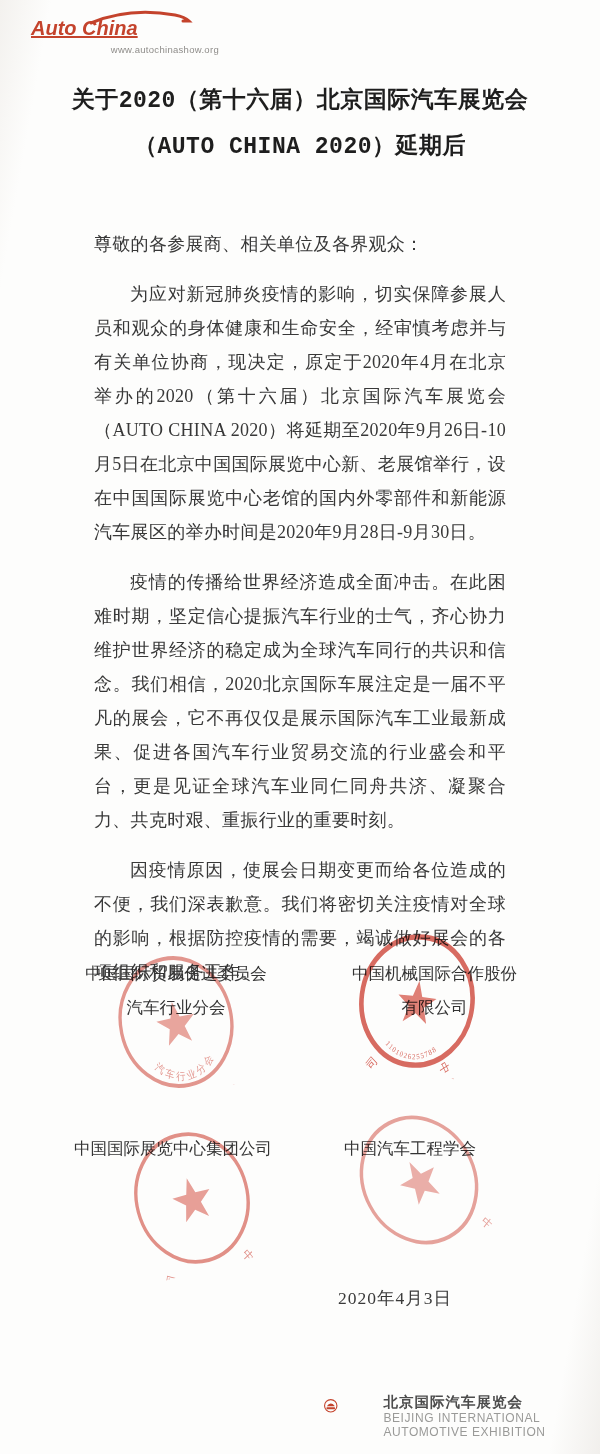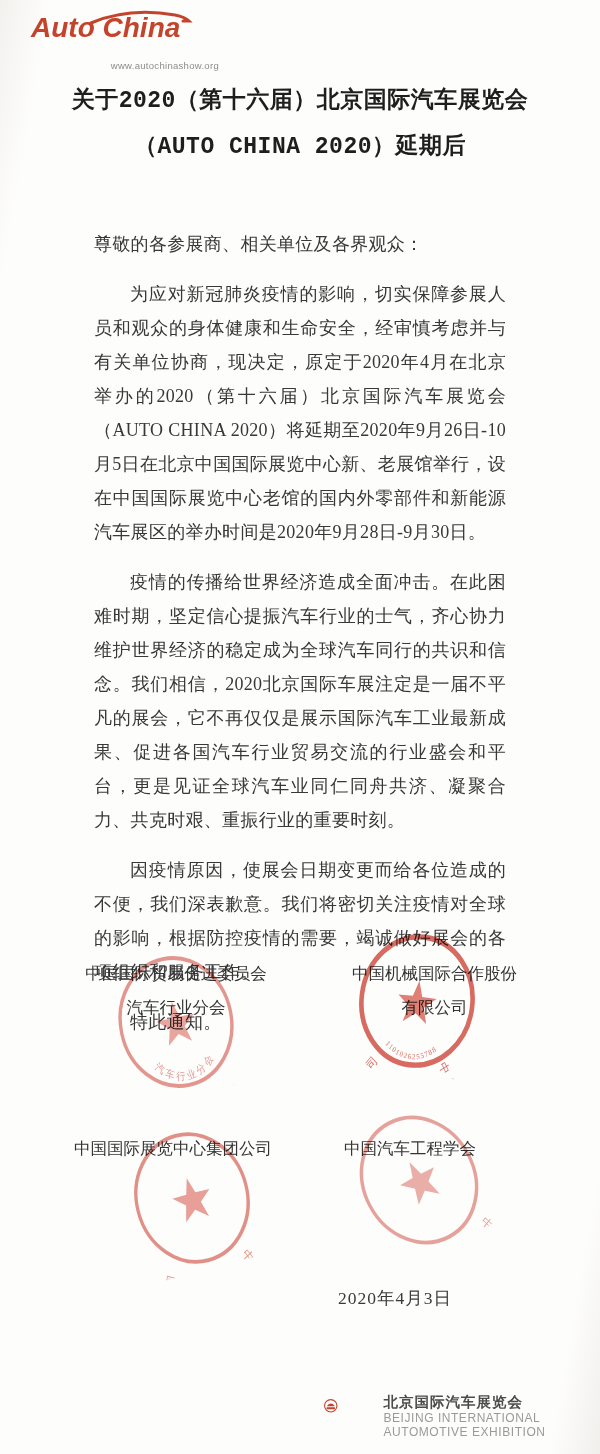--- a/index.html
+++ b/index.html
@@ -12,29 +12,29 @@
     color:#383838;
     overflow:hidden;
   }
 
   
   .letterhead { position:absolute; top:13px; left:31px; width:190px; }
   .logo-text {
     display:block;
     font-family:"Liberation Sans","DejaVu Sans",sans-serif;
     font-style:italic; font-weight:bold;
-    font-size:28px; line-height:30px;
-    color:#c4432c; letter-spacing:0px;
+    font-size:20px; line-height:30px;
+    color:#c4432c; letter-spacing:0px;text-decoration:underline;
   }
   .logo-swoosh { position:absolute; left:58px; top:-4px; width:118px; height:16px; }
   .logo-url {
     display:block; text-align:right;
     font-family:"Liberation Sans","DejaVu Sans",sans-serif;
     font-size:9.5px; color:#8f8d8a; letter-spacing:0.3px;
-    margin-top:17px; padding-right:2px;
+    margin-top:1px; padding-right:2px;
   }
 
   
   .title { position:absolute; top:79px; left:0; width:100%; text-align:center; }
   .title span {
     display:block;
     font-weight:bold; font-size:23px; line-height:45.5px;
     color:#1e1e1e; letter-spacing:0.5px;font-family:Liberation Mono, monospace;
   }
 
@@ -103,21 +103,20 @@
   <h1 class="title" style="margin:0;">
     <span>关于2020（第十六届）北京国际汽车展览会</span>
     <span>（AUTO CHINA 2020）延期后</span>
   </h1>
 
   <div class="doc-body">
     <p class="salutation">尊敬的各参展商、相关单位及各界观众：</p>
     <p class="para">为应对新冠肺炎疫情的影响，切实保障参展人员和观众的身体健康和生命安全，经审慎考虑并与有关单位协商，现决定，原定于2020年4月在北京举办的2020（第十六届）北京国际汽车展览会（AUTO CHINA 2020）将延期至2020年9月26日-10月5日在北京中国国际展览中心新、老展馆举行，设在中国国际展览中心老馆的国内外零部件和新能源汽车展区的举办时间是2020年9月28日-9月30日。</p>
     <p class="para">疫情的传播给世界经济造成全面冲击。在此困难时期，坚定信心提振汽车行业的士气，齐心协力维护世界经济的稳定成为全球汽车同行的共识和信念。我们相信，2020北京国际车展注定是一届不平凡的展会，它不再仅仅是展示国际汽车工业最新成果、促进各国汽车行业贸易交流的行业盛会和平台，更是见证全球汽车业同仁同舟共济、凝聚合力、共克时艰、重振行业的重要时刻。</p>
     <p class="para">因疫情原因，使展会日期变更而给各位造成的不便，我们深表歉意。我们将密切关注疫情对全球的影响，根据防控疫情的需要，竭诚做好展会的各项组织和服务工作。</p>
-    <p class="para">特此通知。</p>
   </div>
 
   <div class="sig-text sig-1">
     <span>中国国际贸易促进委员会</span>
     <span>汽车行业分会</span>
   </div>
   <div class="sig-text sig-2">
     <span>中国机械国际合作股份</span>
     <span>有限公司</span>
   </div>

